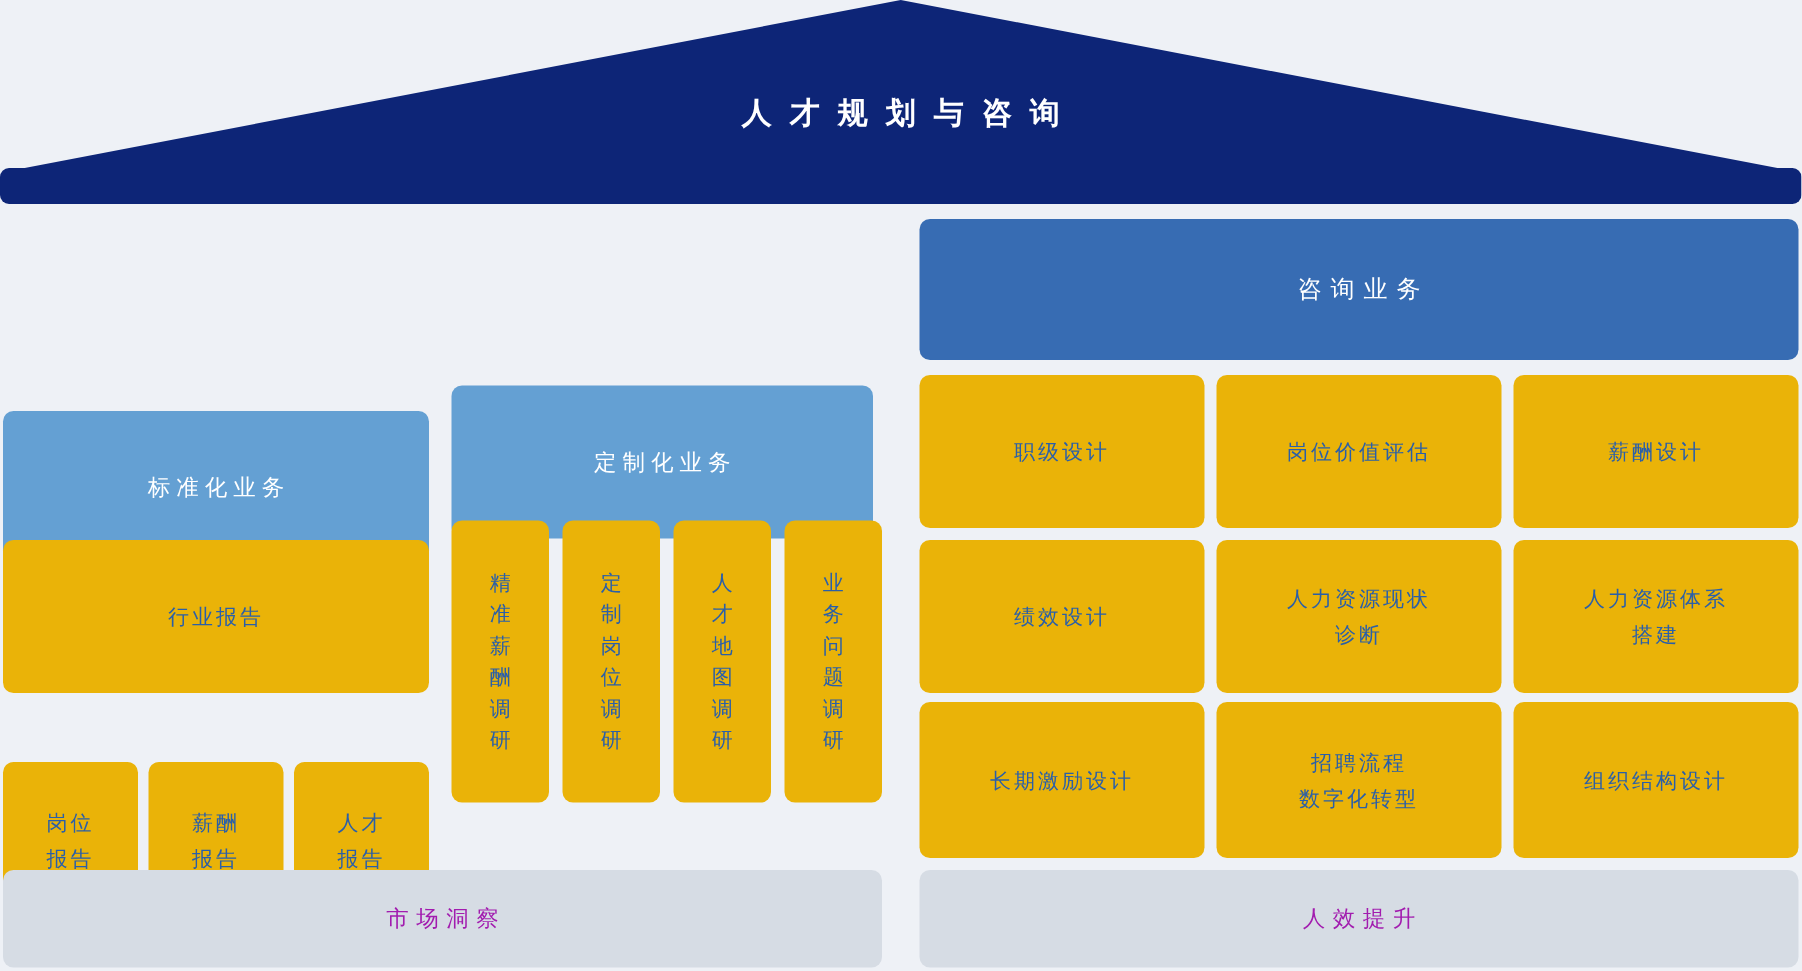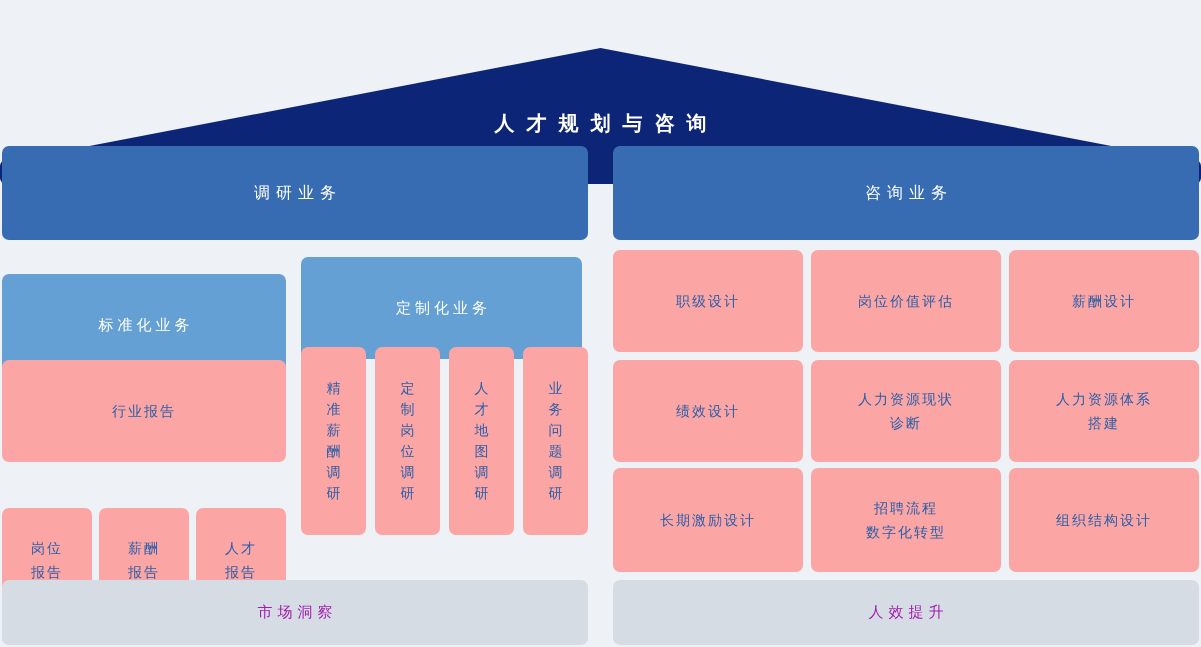--- a/index.html
+++ b/index.html
@@ -7,21 +7,21 @@
     font-family:"Liberation Sans","DejaVu Sans",sans-serif;
     background:#eef1f6;
   }
   .canvas{
     position:relative;
     width:1201px;height:647px;
     background:#eef1f6;
     overflow:hidden;
   }
   
-  .roof{position:absolute;top:0;left:0;width:1201px;height:136px;margin-top:48px;}
+  .roof{position:absolute;top:0;left:0;width:1201px;height:136px;}
   .roof svg{display:block;width:1201px;height:136px;}
   .roof-title{
     position:absolute;top:62px;left:0;width:100%;
     text-align:center;color:#ffffff;
     font-size:20px;font-weight:bold;letter-spacing:12px;text-indent:12px;
     white-space:nowrap;
   }
   
   .col{position:absolute;top:146px;width:586px;height:499px;}
   .col-left{left:2px;}
@@ -37,21 +37,21 @@
   .hdr{
     top:0;left:0;width:586px;height:94px;
     background:#376cb3;color:#ffffff;
     font-size:16px;font-weight:500;letter-spacing:6px;text-indent:6px;
   }
   .subhdr{
     background:#64a0d3;color:#ffffff;
     font-size:15px;font-weight:500;letter-spacing:4px;text-indent:4px;margin-top:24px;
   }
   .lite{
-    background:#fca5a5;color:#2a5fa9;
+    background:#eab308;color:#2a5fa9;
     font-size:14px;letter-spacing:2px;line-height:24px;
   }
   .footerbar{
     top:434px;left:0;width:586px;height:65px;
     background:#d6dce4;color:#a21caf;
     font-size:15px;font-weight:500;letter-spacing:5px;text-indent:5px;
   }
   
   .std{top:104px;left:0;width:284px;height:102px;}
   .cst{top:87px;left:299px;width:281px;height:102px;}
@@ -78,23 +78,20 @@
 
   <div class="roof">
     <svg viewBox="0 0 1201 136">
       <polygon points="600.5,0 1195,114 6,114" fill="#0d2577"></polygon>
       <rect x="0" y="112" width="1201" height="24" rx="6" fill="#0d2577"></rect>
     </svg>
     <div class="roof-title">人才规划与咨询</div>
   </div>
 
   <div class="col col-left">
-    <div class="box hdr">
-      <span>调研业务</span>
-    </div>
 
     <div class="box subhdr std">
       <span>标准化业务</span>
     </div>
     <div class="box subhdr cst">
       <span>定制化业务</span>
     </div>
 
     <div class="box lite industry">
       <span>行业报告</span>

